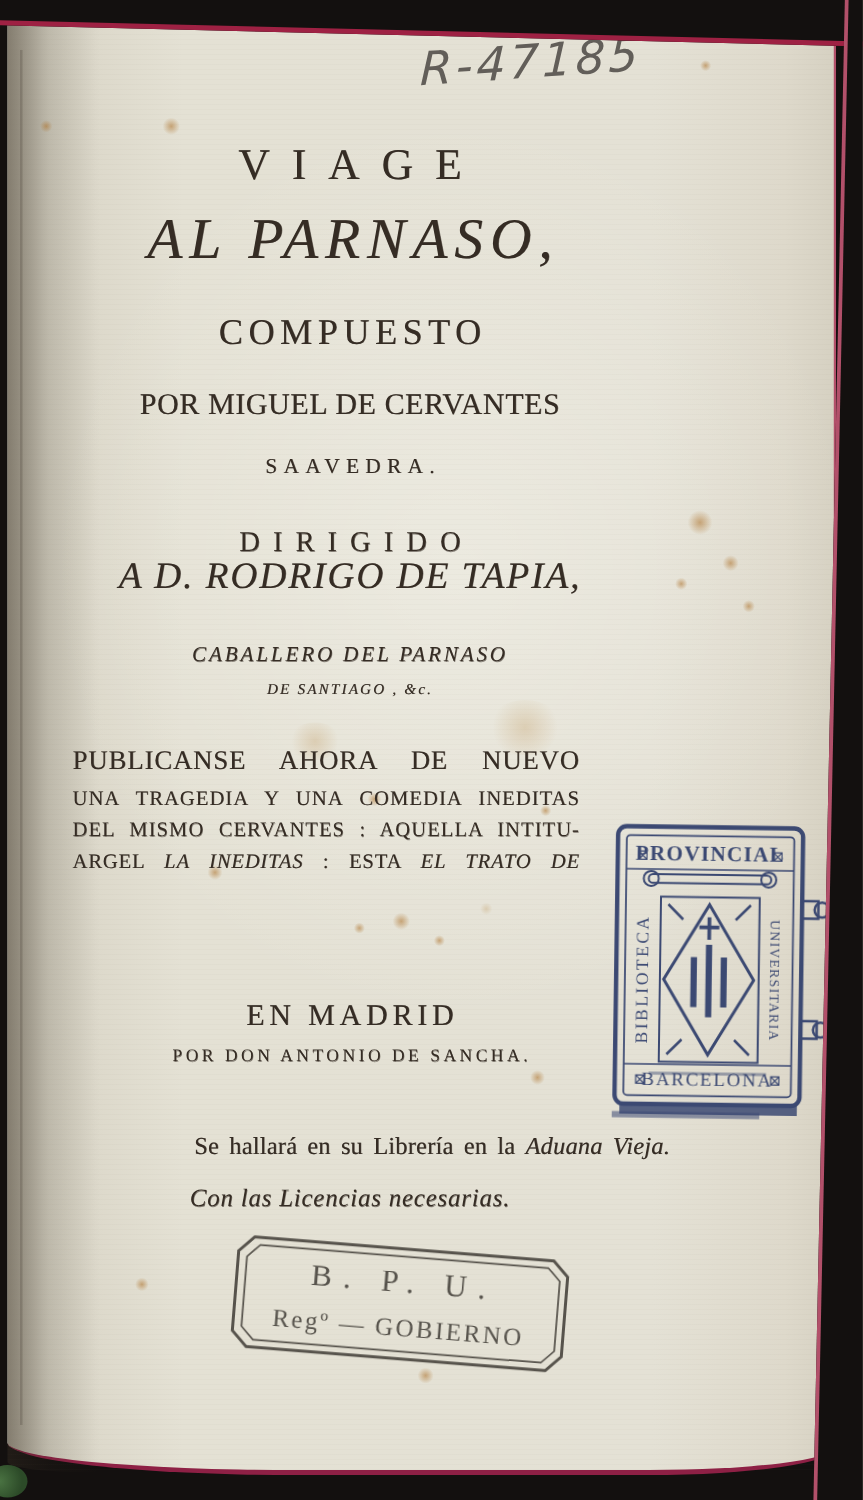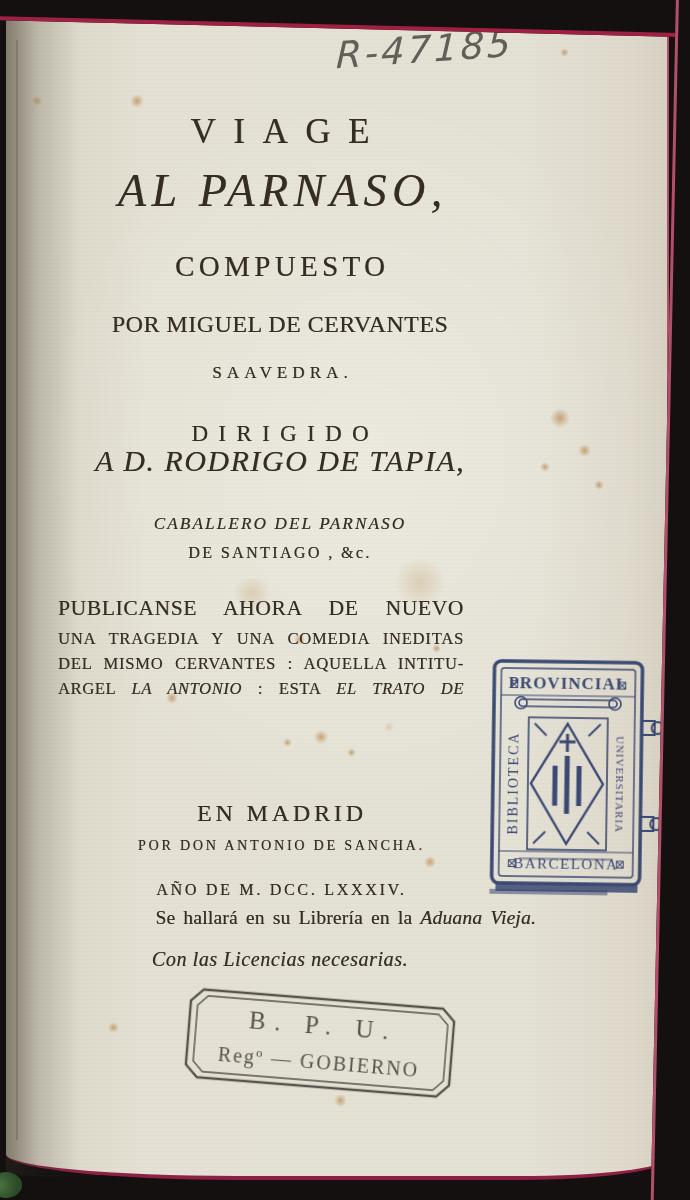--- a/index.html
+++ b/index.html
@@ -30,21 +30,21 @@
         text-shadow:0.4px 0.2px 0.4px rgba(53,44,36,0.55);}
   .it{font-style:italic;}
   .t-viage   {top:112px;font-size:35px;letter-spacing:.50em;text-indent:.5em;}
   .t-parnaso {top:164px;font-size:46px;font-style:italic;letter-spacing:.12em;text-indent:.12em;}
   .t-comp    {top:250px;font-size:29px;letter-spacing:.15em;text-indent:.15em;}
   .t-auth1   {top:311px;font-size:24px;letter-spacing:.02em;font-family:Liberation Serif, serif;}
   .t-auth2   {top:363px;font-size:17px;letter-spacing:.30em;text-indent:.3em;}
   .t-dirig   {top:421px;font-size:23px;letter-spacing:.45em;text-indent:.45em;}
   .t-tapia   {top:444px;font-size:30px;font-style:italic;letter-spacing:.05em;}
   .t-cab     {top:514px;font-size:17px;font-style:italic;letter-spacing:.13em;}
-  .t-sant    {top:544px;font-size:16px;letter-spacing:.15em;}
+  .t-sant    {top:544px;font-size:12px;font-style:italic;letter-spacing:.15em;}
   .ann{position:absolute;left:34px;width:406px;text-align:justify;text-align-last:justify;white-space:nowrap;
        text-shadow:0.4px 0.2px 0.4px rgba(53,44,36,0.5);}
   .a1{top:596px;font-size:21.5px;letter-spacing:.03em;}
   .a2{top:629px;font-size:16.5px;letter-spacing:.05em;}
   .a3{top:654px;font-size:16.5px;letter-spacing:.05em;}
   .a4{top:679px;font-size:16.5px;letter-spacing:.04em;}
   .a5{top:703px;font-size:16.5px;letter-spacing:.08em;text-align-last:left;font-style:italic;}
   .t-madrid  {top:800px;font-size:24px;letter-spacing:.16em;text-indent:.16em;}
   .t-sancha  {top:838px;font-size:14px;letter-spacing:.20em;text-indent:.2em;}
   .t-anno    {top:881px;font-size:16px;letter-spacing:.17em;text-indent:.17em;}
@@ -112,25 +112,24 @@
     <div class="line t-auth1">POR MIGUEL DE CERVANTES</div>
     <div class="line t-auth2">SAAVEDRA.</div>
     <div class="line t-dirig">DIRIGIDO</div>
     <div class="line t-tapia">A D. RODRIGO DE TAPIA,</div>
     <div class="line t-cab">CABALLERO DEL PARNASO</div>
     <div class="line t-sant">DE SANTIAGO , &amp;c.</div>
 
     <div class="ann a1">PUBLICANSE AHORA DE NUEVO</div>
     <div class="ann a2">UNA TRAGEDIA Y UNA COMEDIA INEDITAS</div>
     <div class="ann a3">DEL MISMO CERVANTES : AQUELLA INTITU-</div>
-    <div class="ann a4"><span>ARGEL </span><span class="it">LA ANTONIO</span><span> : ESTA </span><span class="it">EL TRATO DE</span></div>
+    <div class="ann a4"><span>ARGEL </span><span class="it">LA INEDITAS</span><span> : ESTA </span><span class="it">EL TRATO DE</span></div>
 
     <div class="line t-madrid">EN MADRID</div>
     <div class="line t-sancha">POR DON ANTONIO DE SANCHA.</div>
-    <div class="line t-anno">AÑO DE M. DCC. LXXXIV.</div>
     <div class="line t-note"><span>Se hallará en su Librería en la </span><span class="it">Aduana Vieja.</span></div>
     <div class="line t-lic">Con las Licencias necesarias.</div>
   </div>
 
   <svg class="lib-stamp" viewBox="0 0 180 242">
     <g fill="none" stroke="#2e3d6b">
       <rect x="5" y="6" width="148" height="222" rx="7" stroke-width="3.5"></rect>
       <rect x="12" y="13" width="134" height="208" rx="3" stroke-width="1.4"></rect>
       <line x1="12" y1="40" x2="146" y2="40" stroke-width="1.2"></line>
       <rect x="30" y="44" width="98" height="7" rx="3.5" stroke-width="1.6"></rect>

